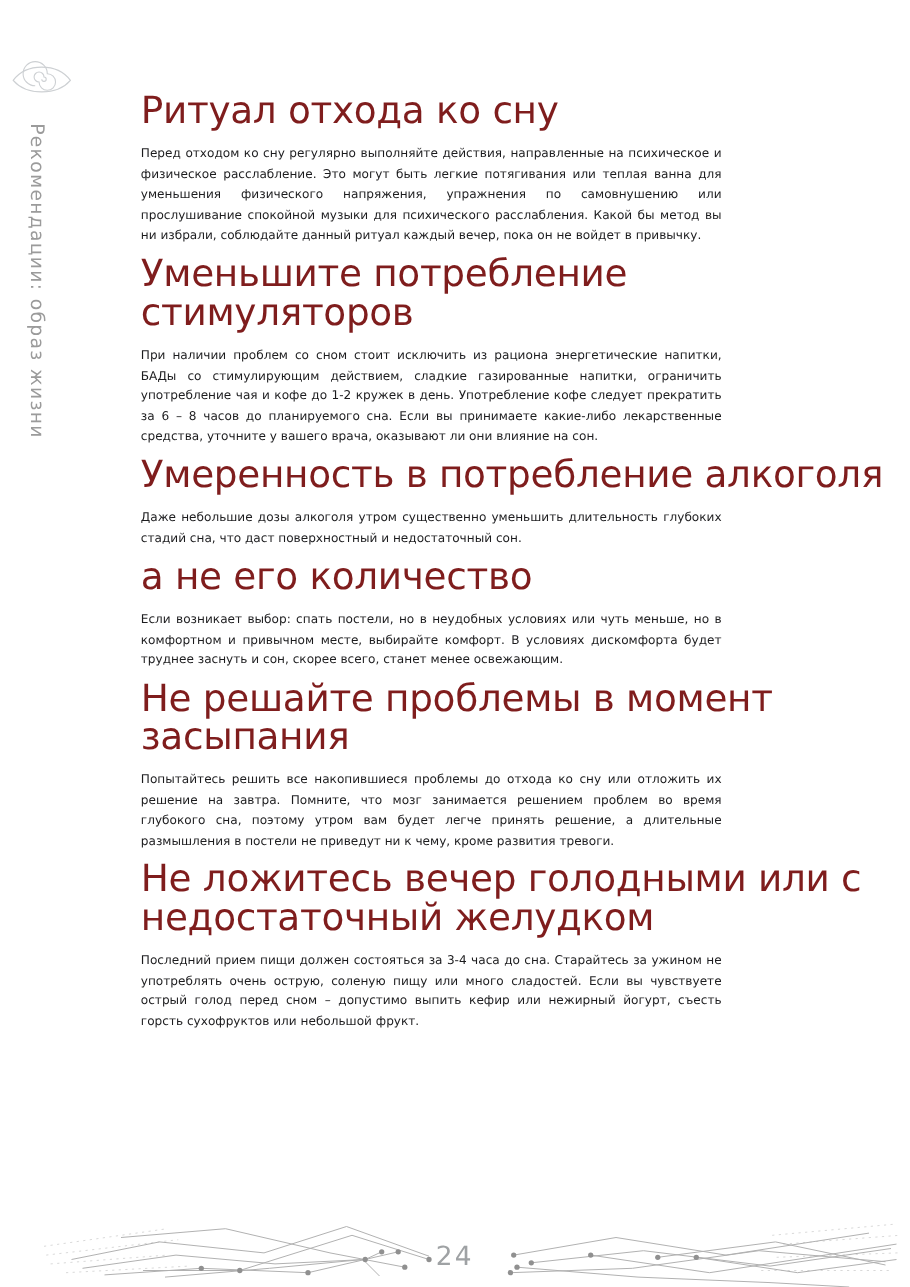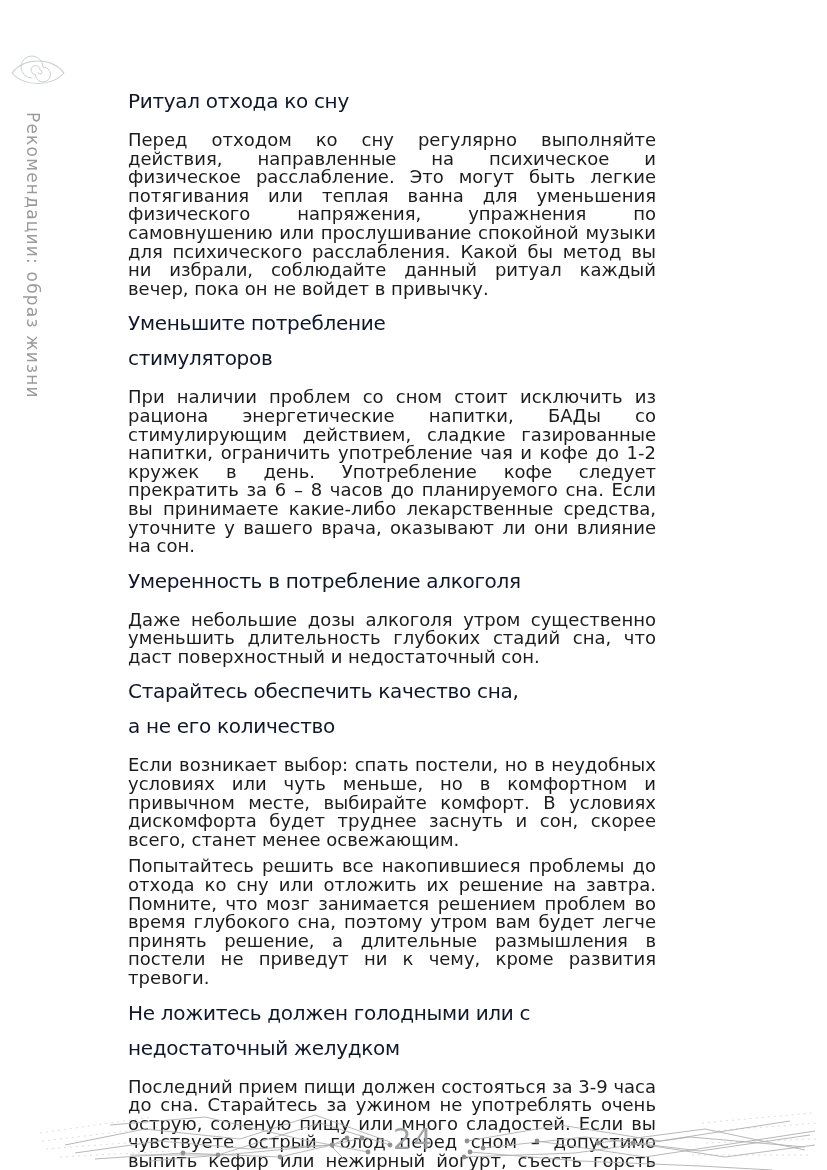--- a/index.html
+++ b/index.html
@@ -15,38 +15,38 @@
     position:absolute;left:23px;top:112px;
     writing-mode:vertical-rl;
     font-size:17px;letter-spacing:1.2px;
     color:#9b9b9b;
     white-space:nowrap;
   }
   .content{position:absolute;left:128px;top:84px;width:528px;}
   .sec{margin:0 0 8px 0;}
   .sec h2{
     margin:0 0 12px 0;
-    font-size:20px;line-height:35px;
+    font-size:34px;line-height:35px;
     font-weight:400;
-    color:#0f172a;
+    color:#7f1d1d;
     letter-spacing:-0.3px;
   }
   .hl{display:block;white-space:nowrap;}
   .sec p{
     margin:0;
-    font-size:18px;line-height:18.6px;
+    font-size:11px;line-height:18.6px;
     color:#1c1c1e;
     text-align:justify;
     text-justify:inter-word;
   }
   .footer-deco{position:absolute;left:0;bottom:0;width:827px;height:75px;}
   .page-num{
     position:absolute;left:0;right:0;bottom:16px;
     text-align:center;
-    font-size:29px;line-height:1;
+    font-size:24px;line-height:1;
     color:#9fa2a4;
     letter-spacing:2px;
   }
 </style>
 </head>
 <body>
 
 <div class="page">
 
   <svg class="eye" viewBox="0 0 54 46" fill="none">
@@ -75,36 +75,39 @@
 
     <section class="sec">
       <h2>
         <span class="hl">Умеренность в потребление алкоголя</span>
       </h2>
       <p>Даже небольшие дозы алкоголя утром существенно уменьшить длительность глубоких стадий сна, что даст поверхностный и недостаточный сон.</p>
     </section>
 
     <section class="sec">
       <h2>
-        <span class="hl">Старайтесь обеспечить качество сна,</span>
         <span class="hl">а не его количество</span>
       </h2>
       <p>Если возникает выбор: спать постели, но в неудобных условиях или чуть меньше, но в комфортном и привычном месте, выбирайте комфорт. В условиях дискомфорта будет труднее заснуть и сон, скорее всего, станет менее освежающим.</p>
     </section>
 
     <section class="sec">
+      <h2>
+        <span class="hl">Не решайте проблемы в момент</span>
+        <span class="hl">засыпания</span>
+      </h2>
       <p>Попытайтесь решить все накопившиеся проблемы до отхода ко сну или отложить их решение на завтра. Помните, что мозг занимается решением проблем во время глубокого сна, поэтому утром вам будет легче принять решение, а длительные размышления в постели не приведут ни к чему, кроме развития тревоги.</p>
     </section>
 
     <section class="sec">
       <h2>
-        <span class="hl">Не ложитесь должен голодными или с</span>
+        <span class="hl">Не ложитесь вечер голодными или с</span>
         <span class="hl">недостаточный желудком</span>
       </h2>
-      <p>Последний прием пищи должен состояться за 3-9 часа до сна. Старайтесь за ужином не употреблять очень острую, соленую пищу или много сладостей. Если вы чувствуете острый голод перед сном – допустимо выпить кефир или нежирный йогурт, съесть горсть сухофруктов или небольшой фрукт.</p>
+      <p>Последний прием пищи должен состояться за 3-4 часа до сна. Старайтесь за ужином не употреблять очень острую, соленую пищу или много сладостей. Если вы чувствуете острый голод перед сном – допустимо выпить кефир или нежирный йогурт, съесть горсть сухофруктов или небольшой фрукт.</p>
     </section>
 
   </div>
 
   <svg class="footer-deco" viewBox="0 0 827 75" fill="none">
     <g stroke="#d4d4d4" stroke-width="0.8" stroke-dasharray="2 4">
       <path d="M40 38 L152 22"></path>
       <path d="M42 46 L162 32"></path>
       <path d="M46 54 L152 46"></path>
       <path d="M60 62 L172 56"></path>

